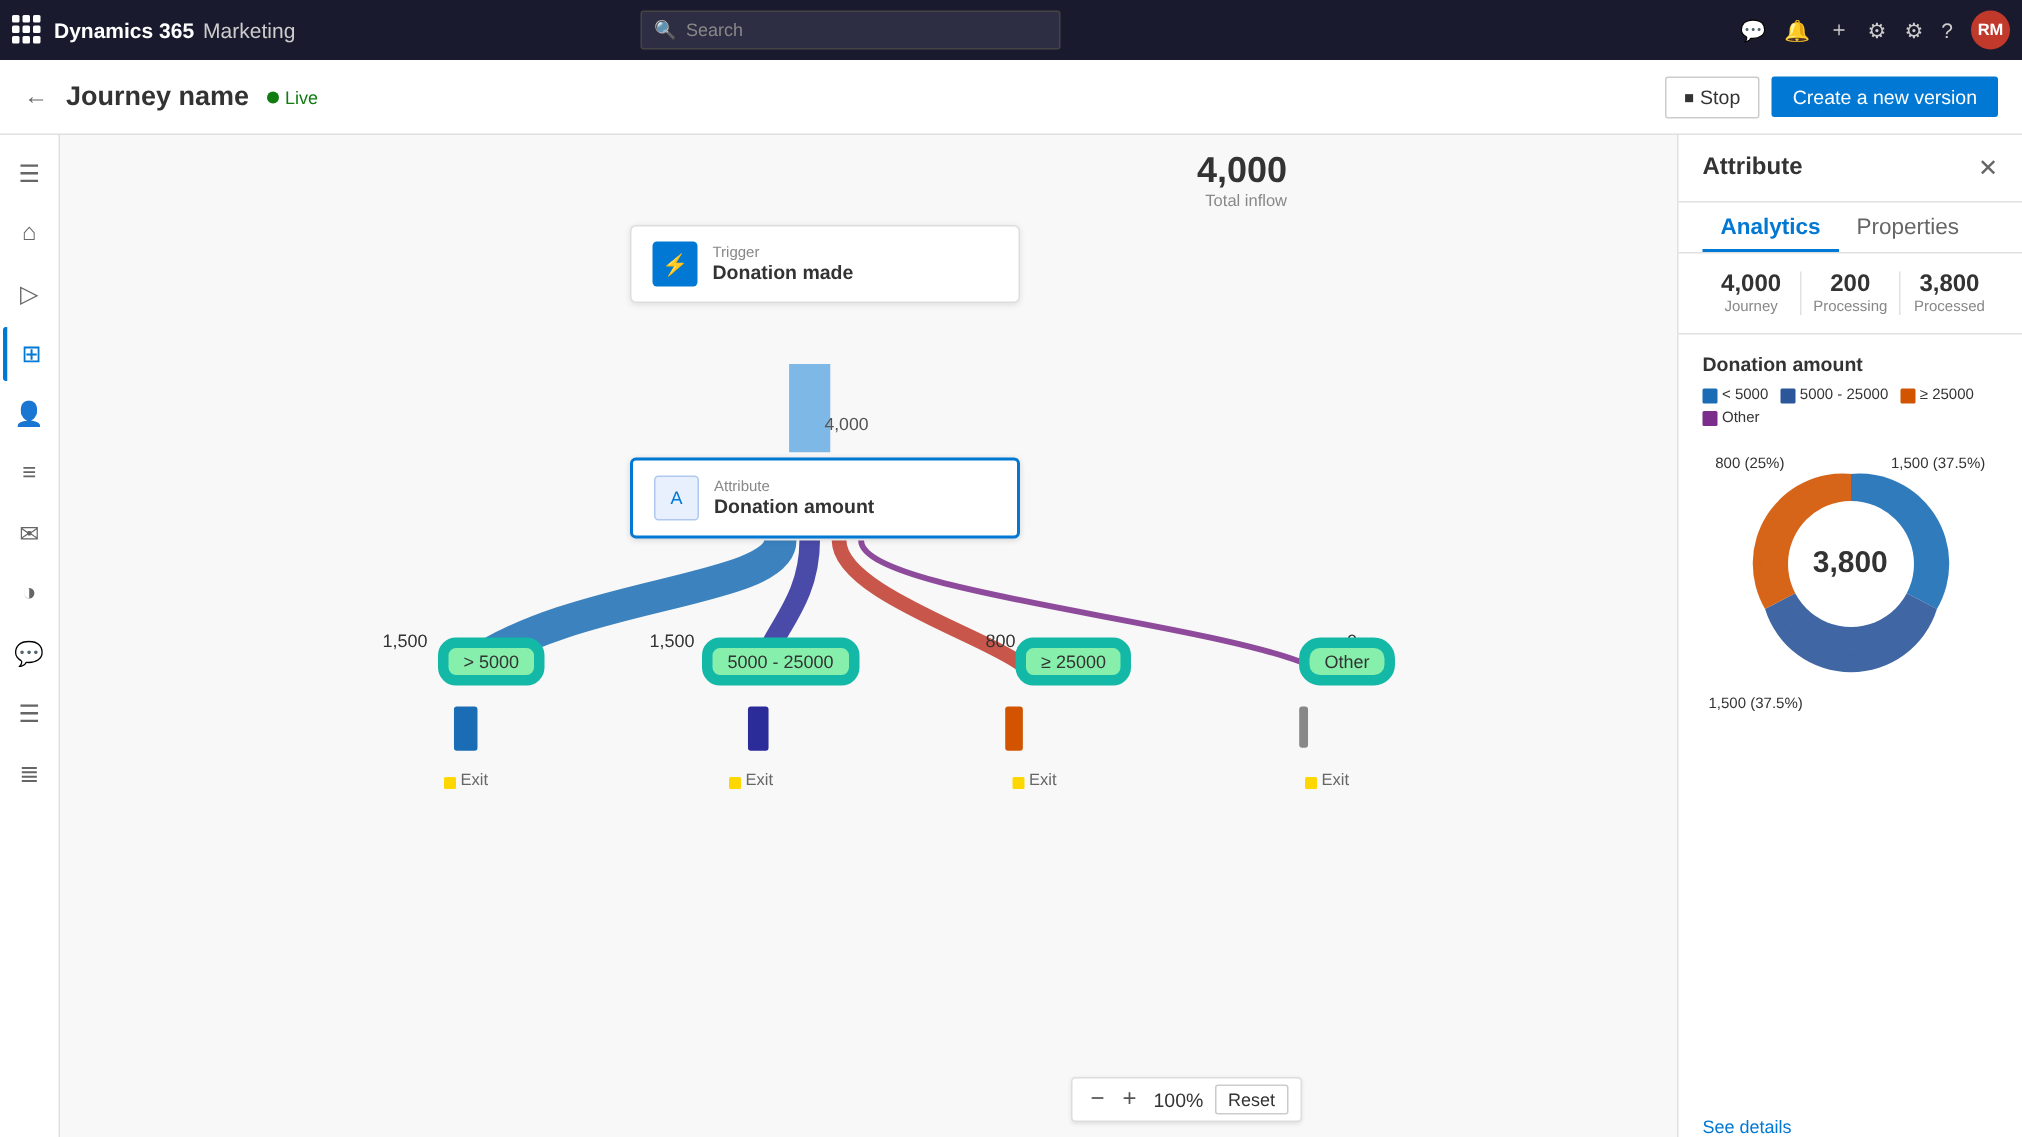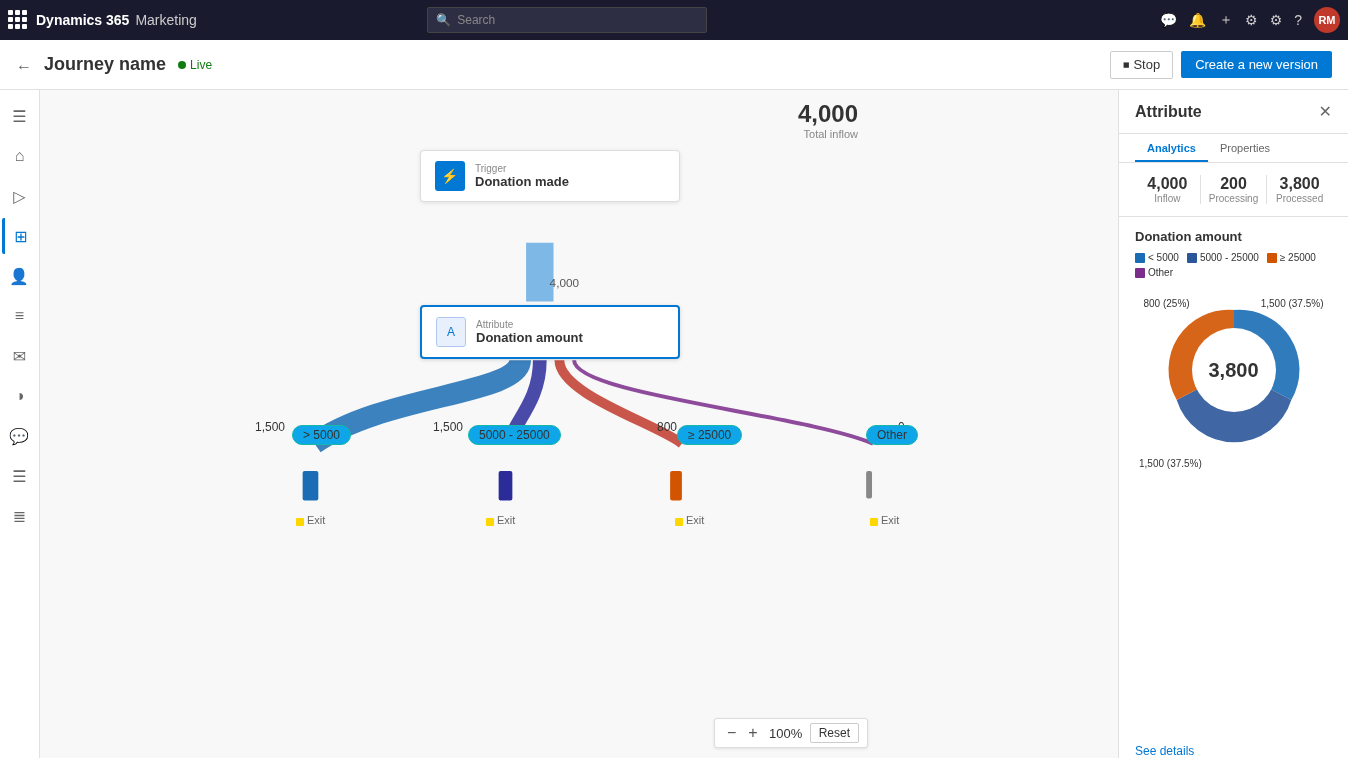--- a/index.html
+++ b/index.html
@@ -167,22 +167,22 @@
     .flow-count {
       position: absolute;
       font-size: 12px;
       color: #333;
       font-weight: 500;
     }
 
     
     .branch-label {
       position: absolute;
-      background: #0ea5e9;
-      border: 1px solid #14b8a6;
+      background: #86efac;
+      border: 7px solid #14b8a6;
       border-radius: 12px;
       padding: 2px 10px;
       font-size: 12px;
       color: #333;
     }
 
     
     .exit-node {
       position: absolute;
       display: flex;
@@ -223,21 +223,21 @@
     .close-btn { cursor: pointer; color: #666; font-size: 16px; }
 
     
     .panel-tabs {
       display: flex;
       border-bottom: 1px solid #e0e0e0;
       padding: 0 16px;
     }
     .panel-tab {
       padding: 8px 12px 6px;
-      font-size: 11px;
+      font-size: 15px;
       cursor: pointer;
       color: #666;
       border-bottom: 2px solid transparent;
     }
     .panel-tab.active {
       color: #0078d4;
       border-bottom-color: #0078d4;
       font-weight: 600;
     }
 
@@ -490,21 +490,21 @@
     </div>
 
     <div class="panel-tabs">
       <div class="panel-tab active">Analytics</div>
       <div class="panel-tab">Properties</div>
     </div>
 
     <div class="analytics-metrics">
       <div class="metric">
         <div class="metric-value">4,000</div>
-        <div class="metric-label">Inflow</div>
+        <div class="metric-label">Journey</div>
       </div>
       <div class="metric">
         <div class="metric-value">200</div>
         <div class="metric-label">Processing</div>
       </div>
       <div class="metric">
         <div class="metric-value">3,800</div>
         <div class="metric-label">Processed</div>
       </div>
     </div>

